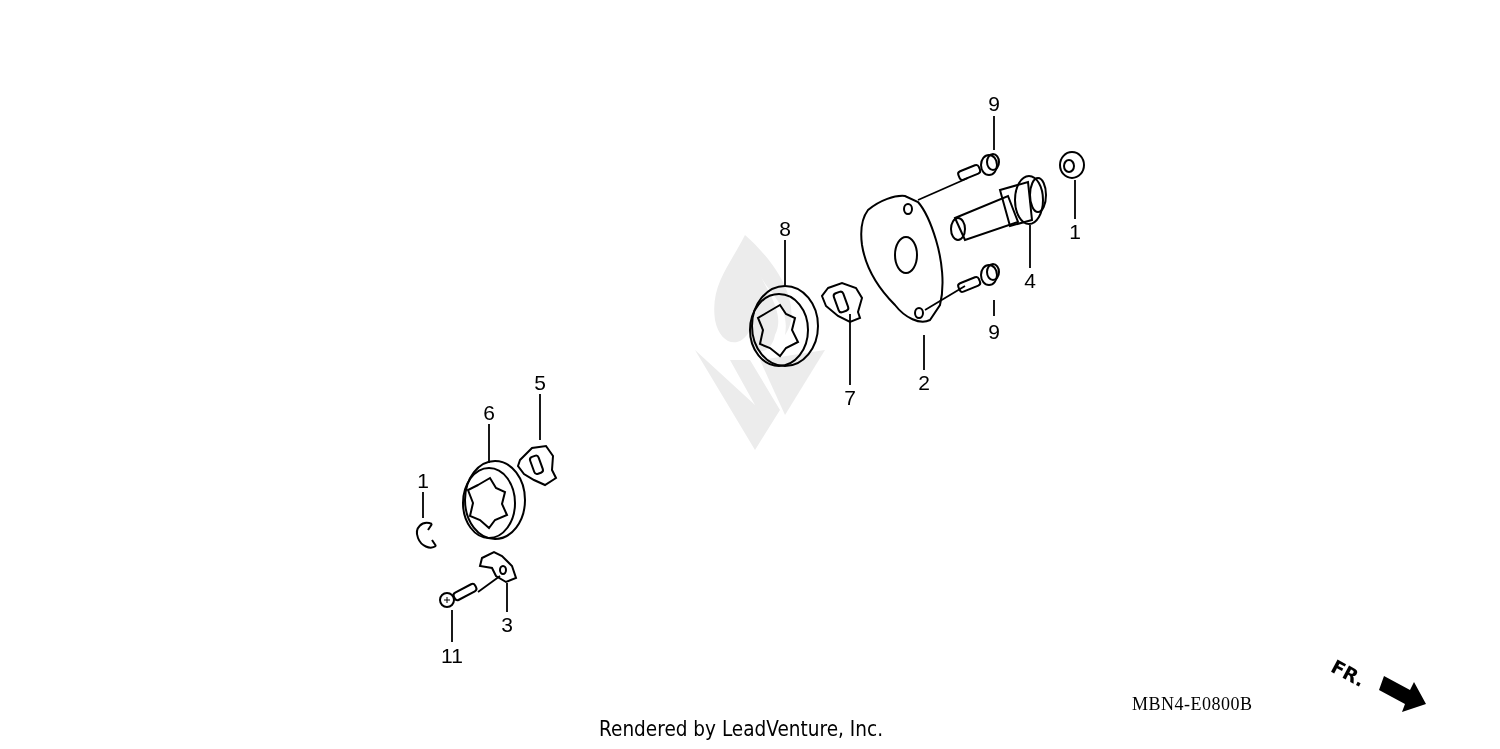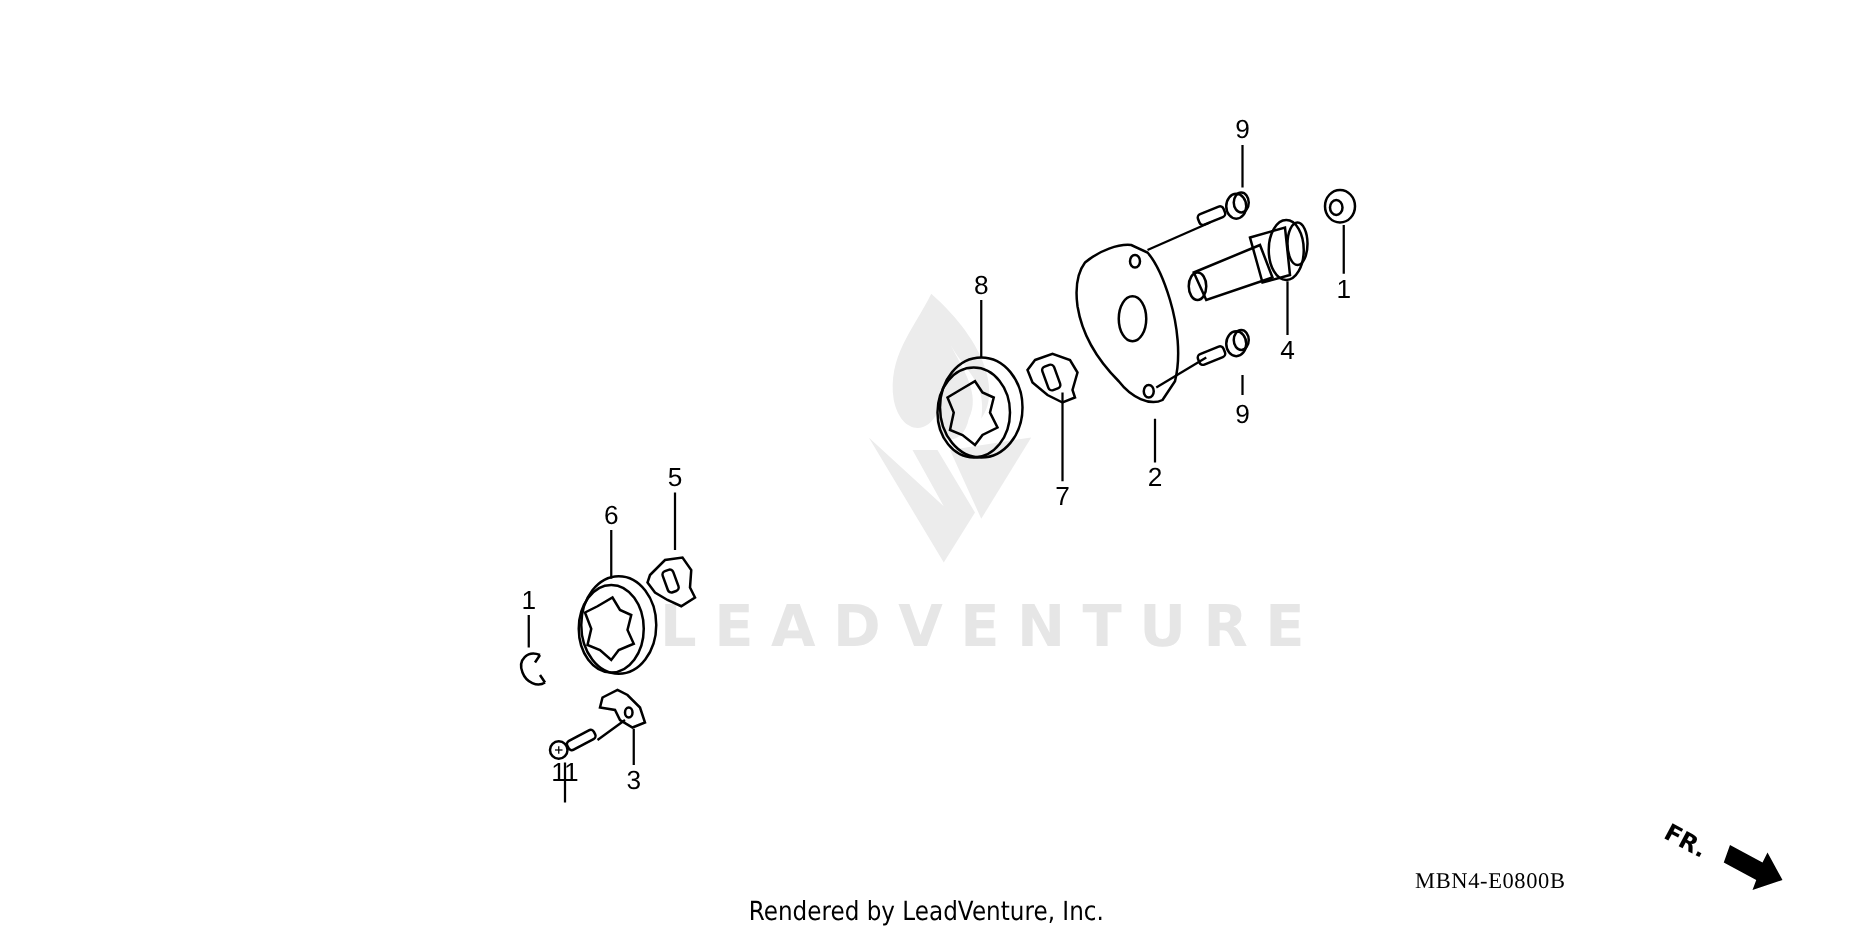--- a/index.html
+++ b/index.html
@@ -14,21 +14,20 @@
 </head>
 <body>
 
 <div class="canvas">
 
   <svg style="position:absolute;left:690px;top:235px" width="140" height="220" viewBox="0 0 140 220">
     <path d="M55 0 C40 30 20 50 25 85 C30 110 50 115 60 95 C55 120 80 125 85 100 C95 80 80 60 70 40 C80 60 100 70 95 100 C110 80 100 40 55 0 Z" fill="#ececec"></path>
     <path d="M5 115 L65 215 L90 175 L60 125 L40 125 L65 170 Z" fill="#ececec"></path>
     <path d="M70 125 L135 115 L95 180 Z" fill="#ececec"></path>
   </svg>
-  <div class="watermark-text">LEADVENTURE</div>
 
   <svg width="1500" height="749" style="position:absolute;left:0;top:0" fill="none" stroke="#000" stroke-width="2">
 
     <g stroke-width="1.8">
       <line x1="994" y1="116" x2="994" y2="150"></line>
       <line x1="994" y1="300" x2="994" y2="316"></line>
       <line x1="785" y1="240" x2="785" y2="286"></line>
       <line x1="850" y1="314" x2="850" y2="385"></line>
       <line x1="924" y1="335" x2="924" y2="370"></line>
       <line x1="1030" y1="225" x2="1030" y2="268"></line>
@@ -118,18 +117,18 @@
   <div class="callout" style="left:924px;top:372px">2</div>
   <div class="callout" style="left:507px;top:614px">3</div>
   <div class="callout" style="left:1030px;top:270px">4</div>
   <div class="callout" style="left:540px;top:372px">5</div>
   <div class="callout" style="left:489px;top:402px">6</div>
   <div class="callout" style="left:850px;top:387px">7</div>
   <div class="callout" style="left:785px;top:218px">8</div>
   <div class="callout" style="left:994px;top:93px">9</div>
   <div class="callout" style="left:994px;top:321px">9</div>
   <div class="callout" style="left:1075px;top:221px">1</div>
-  <div class="callout" style="left:452px;top:608px">11</div>
+  <div class="callout" style="left:452px;top:645px">11</div>
 
   <div class="fr-label">FR.</div>
   <div class="code">MBN4-E0800B</div>
   <div class="footer">Rendered by LeadVenture, Inc.</div>
 </div>
 
 </body></html>

